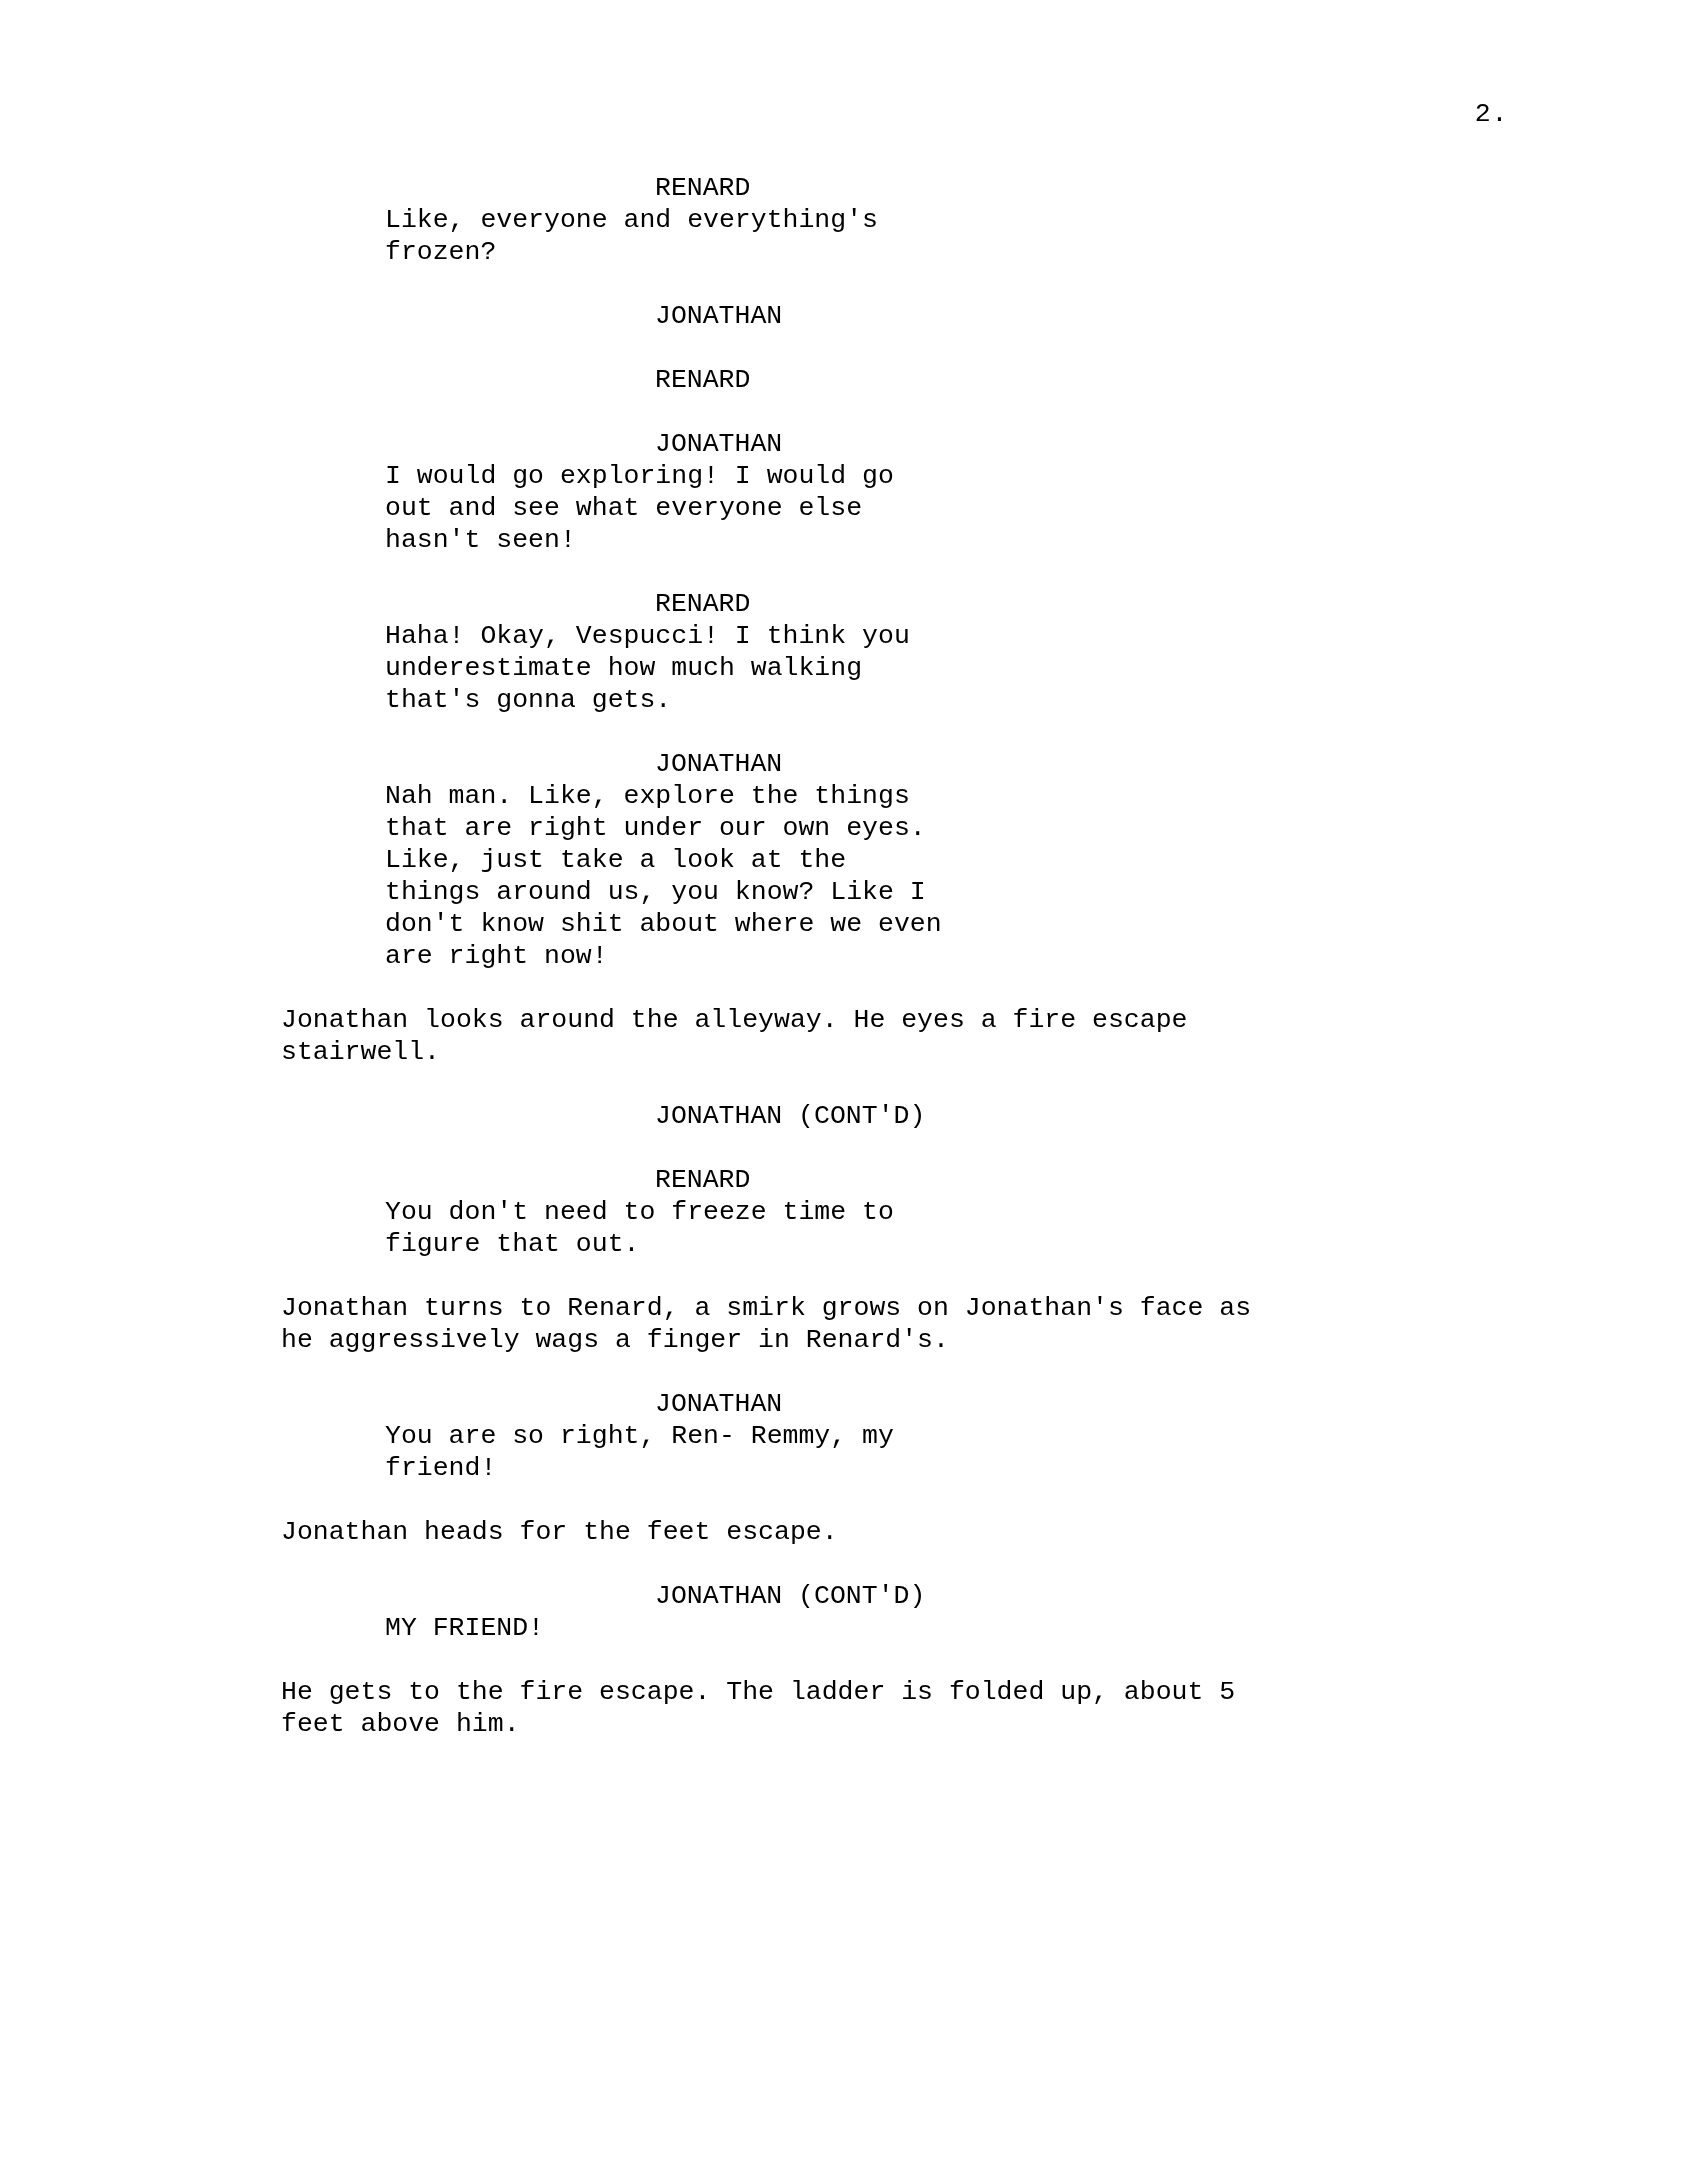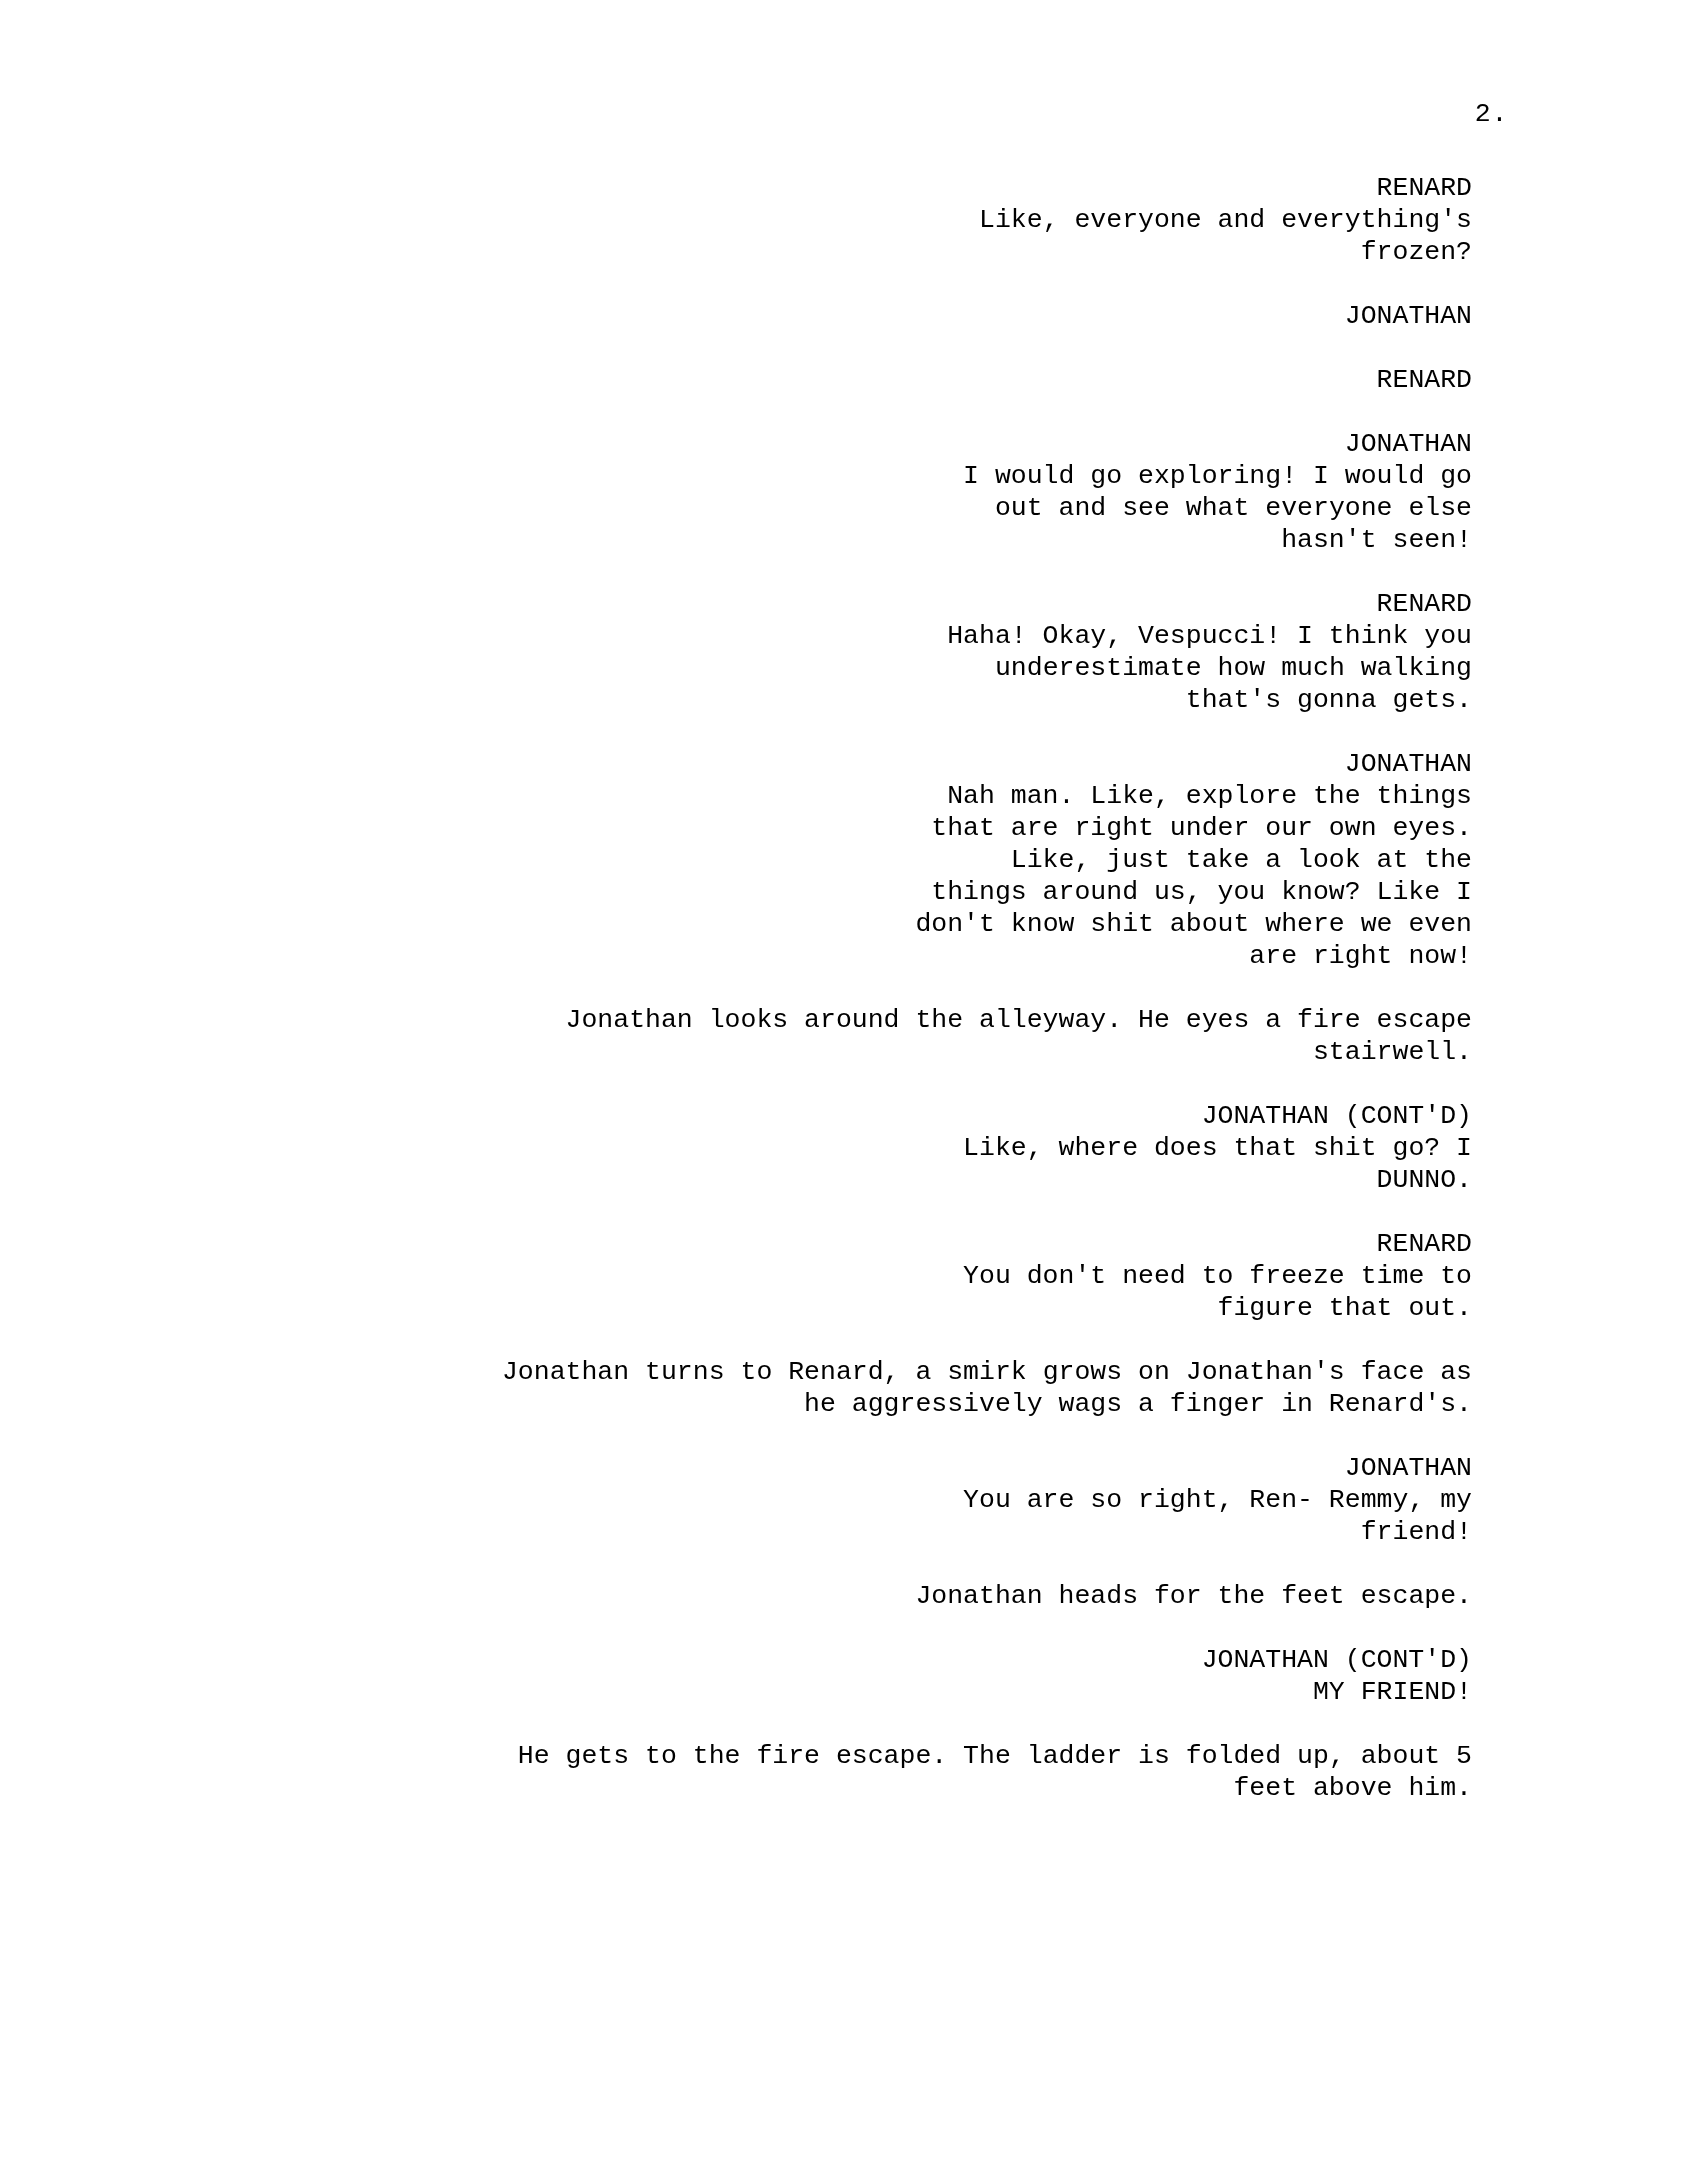--- a/index.html
+++ b/index.html
@@ -30,21 +30,20 @@
   .script {
     position: absolute;
     top: 172px;
     left: 281px;
     width: 1191px;
     font-size: 26.5px;
     line-height: 32px;
   }
   .block {
     white-space: pre;
-    text-align: right;
   }
   .action {
     margin: 0 0 0 0;
     padding: 0;
     white-space: pre;
   }
   .character {
     margin: 0 0 0 374px;
     white-space: pre;
   }
@@ -85,22 +84,20 @@
 that are right under our own eyes.
 Like, just take a look at the
 things around us, you know? Like I
 don't know shit about where we even
 are right now!</div>
       <div class="gap-md"></div>
       <div class="action block">Jonathan looks around the alleyway. He eyes a fire escape
 stairwell.</div>
       <div class="gap-md"></div>
       <div class="character block">JONATHAN (CONT'D)</div>
-      <div class="dialogue block">Like, where does that shit go? I
-DUNNO.</div>
       <div class="gap-md"></div>
       <div class="character block">RENARD</div>
       <div class="dialogue block">You don't need to freeze time to
 figure that out.</div>
       <div class="gap-md"></div>
       <div class="action block">Jonathan turns to Renard, a smirk grows on Jonathan's face as
 he aggressively wags a finger in Renard's.</div>
       <div class="gap-md"></div>
       <div class="character block">JONATHAN</div>
       <div class="dialogue block">You are so right, Ren- Remmy, my

